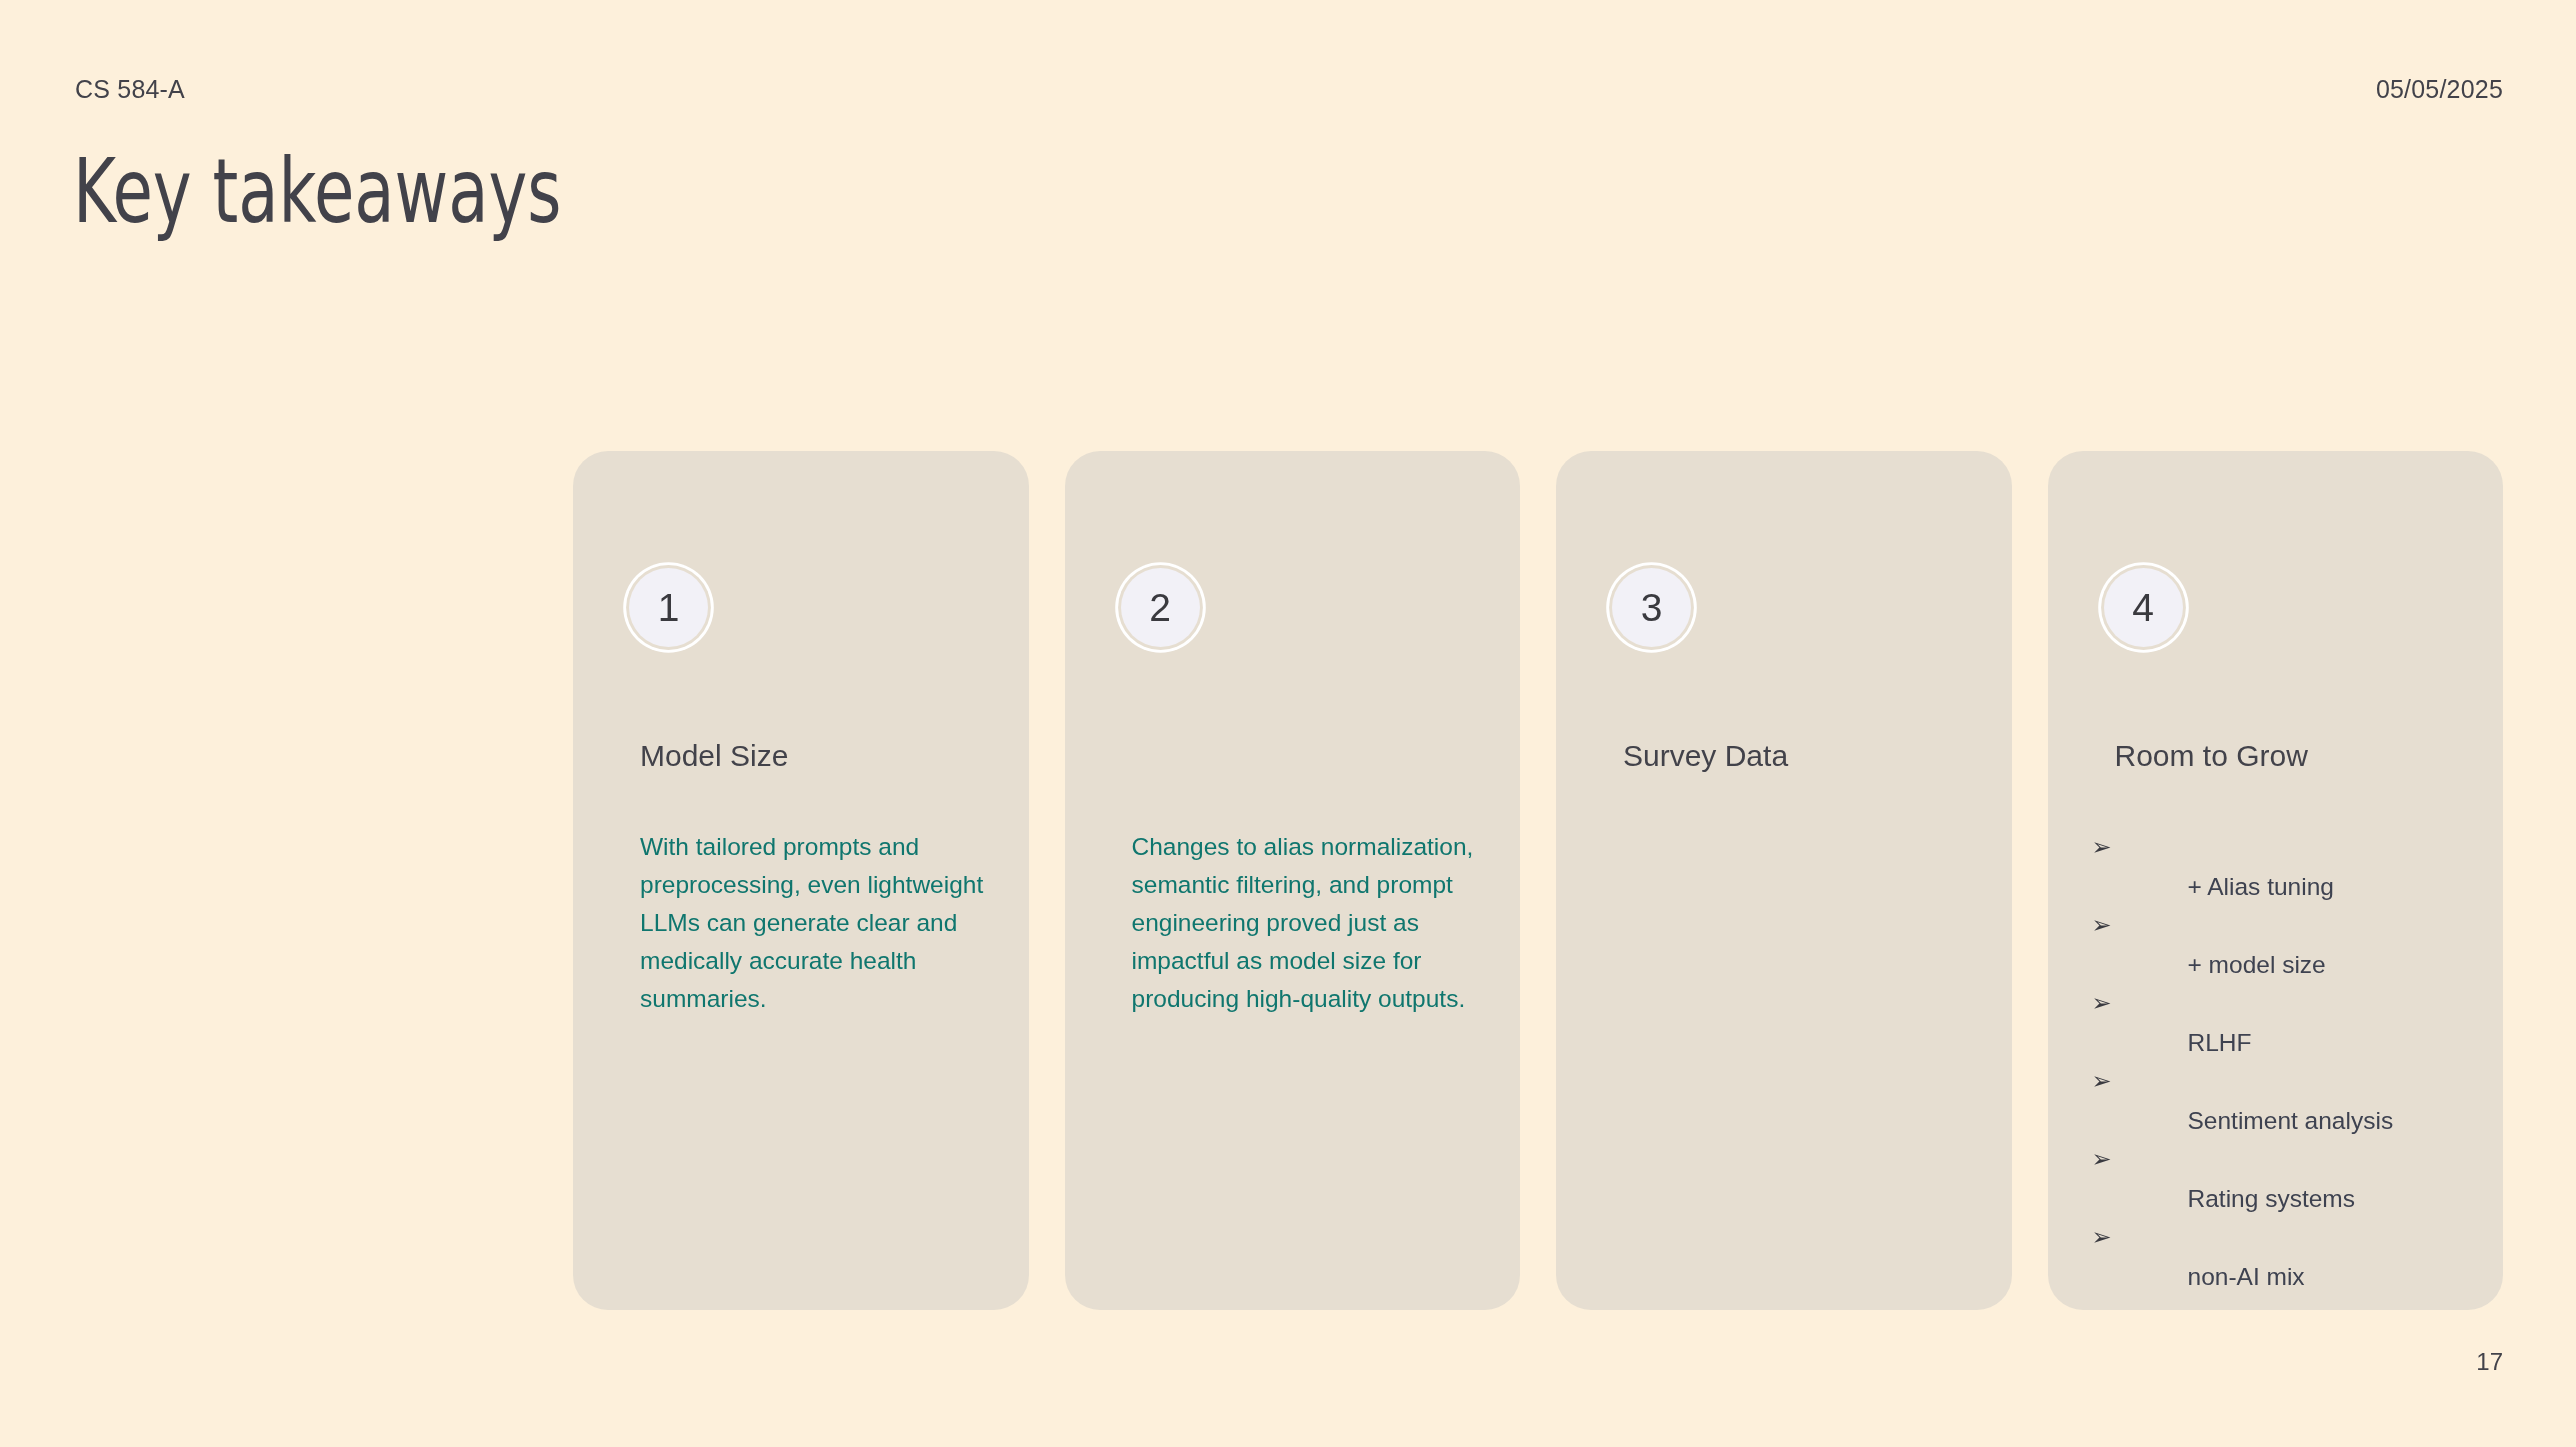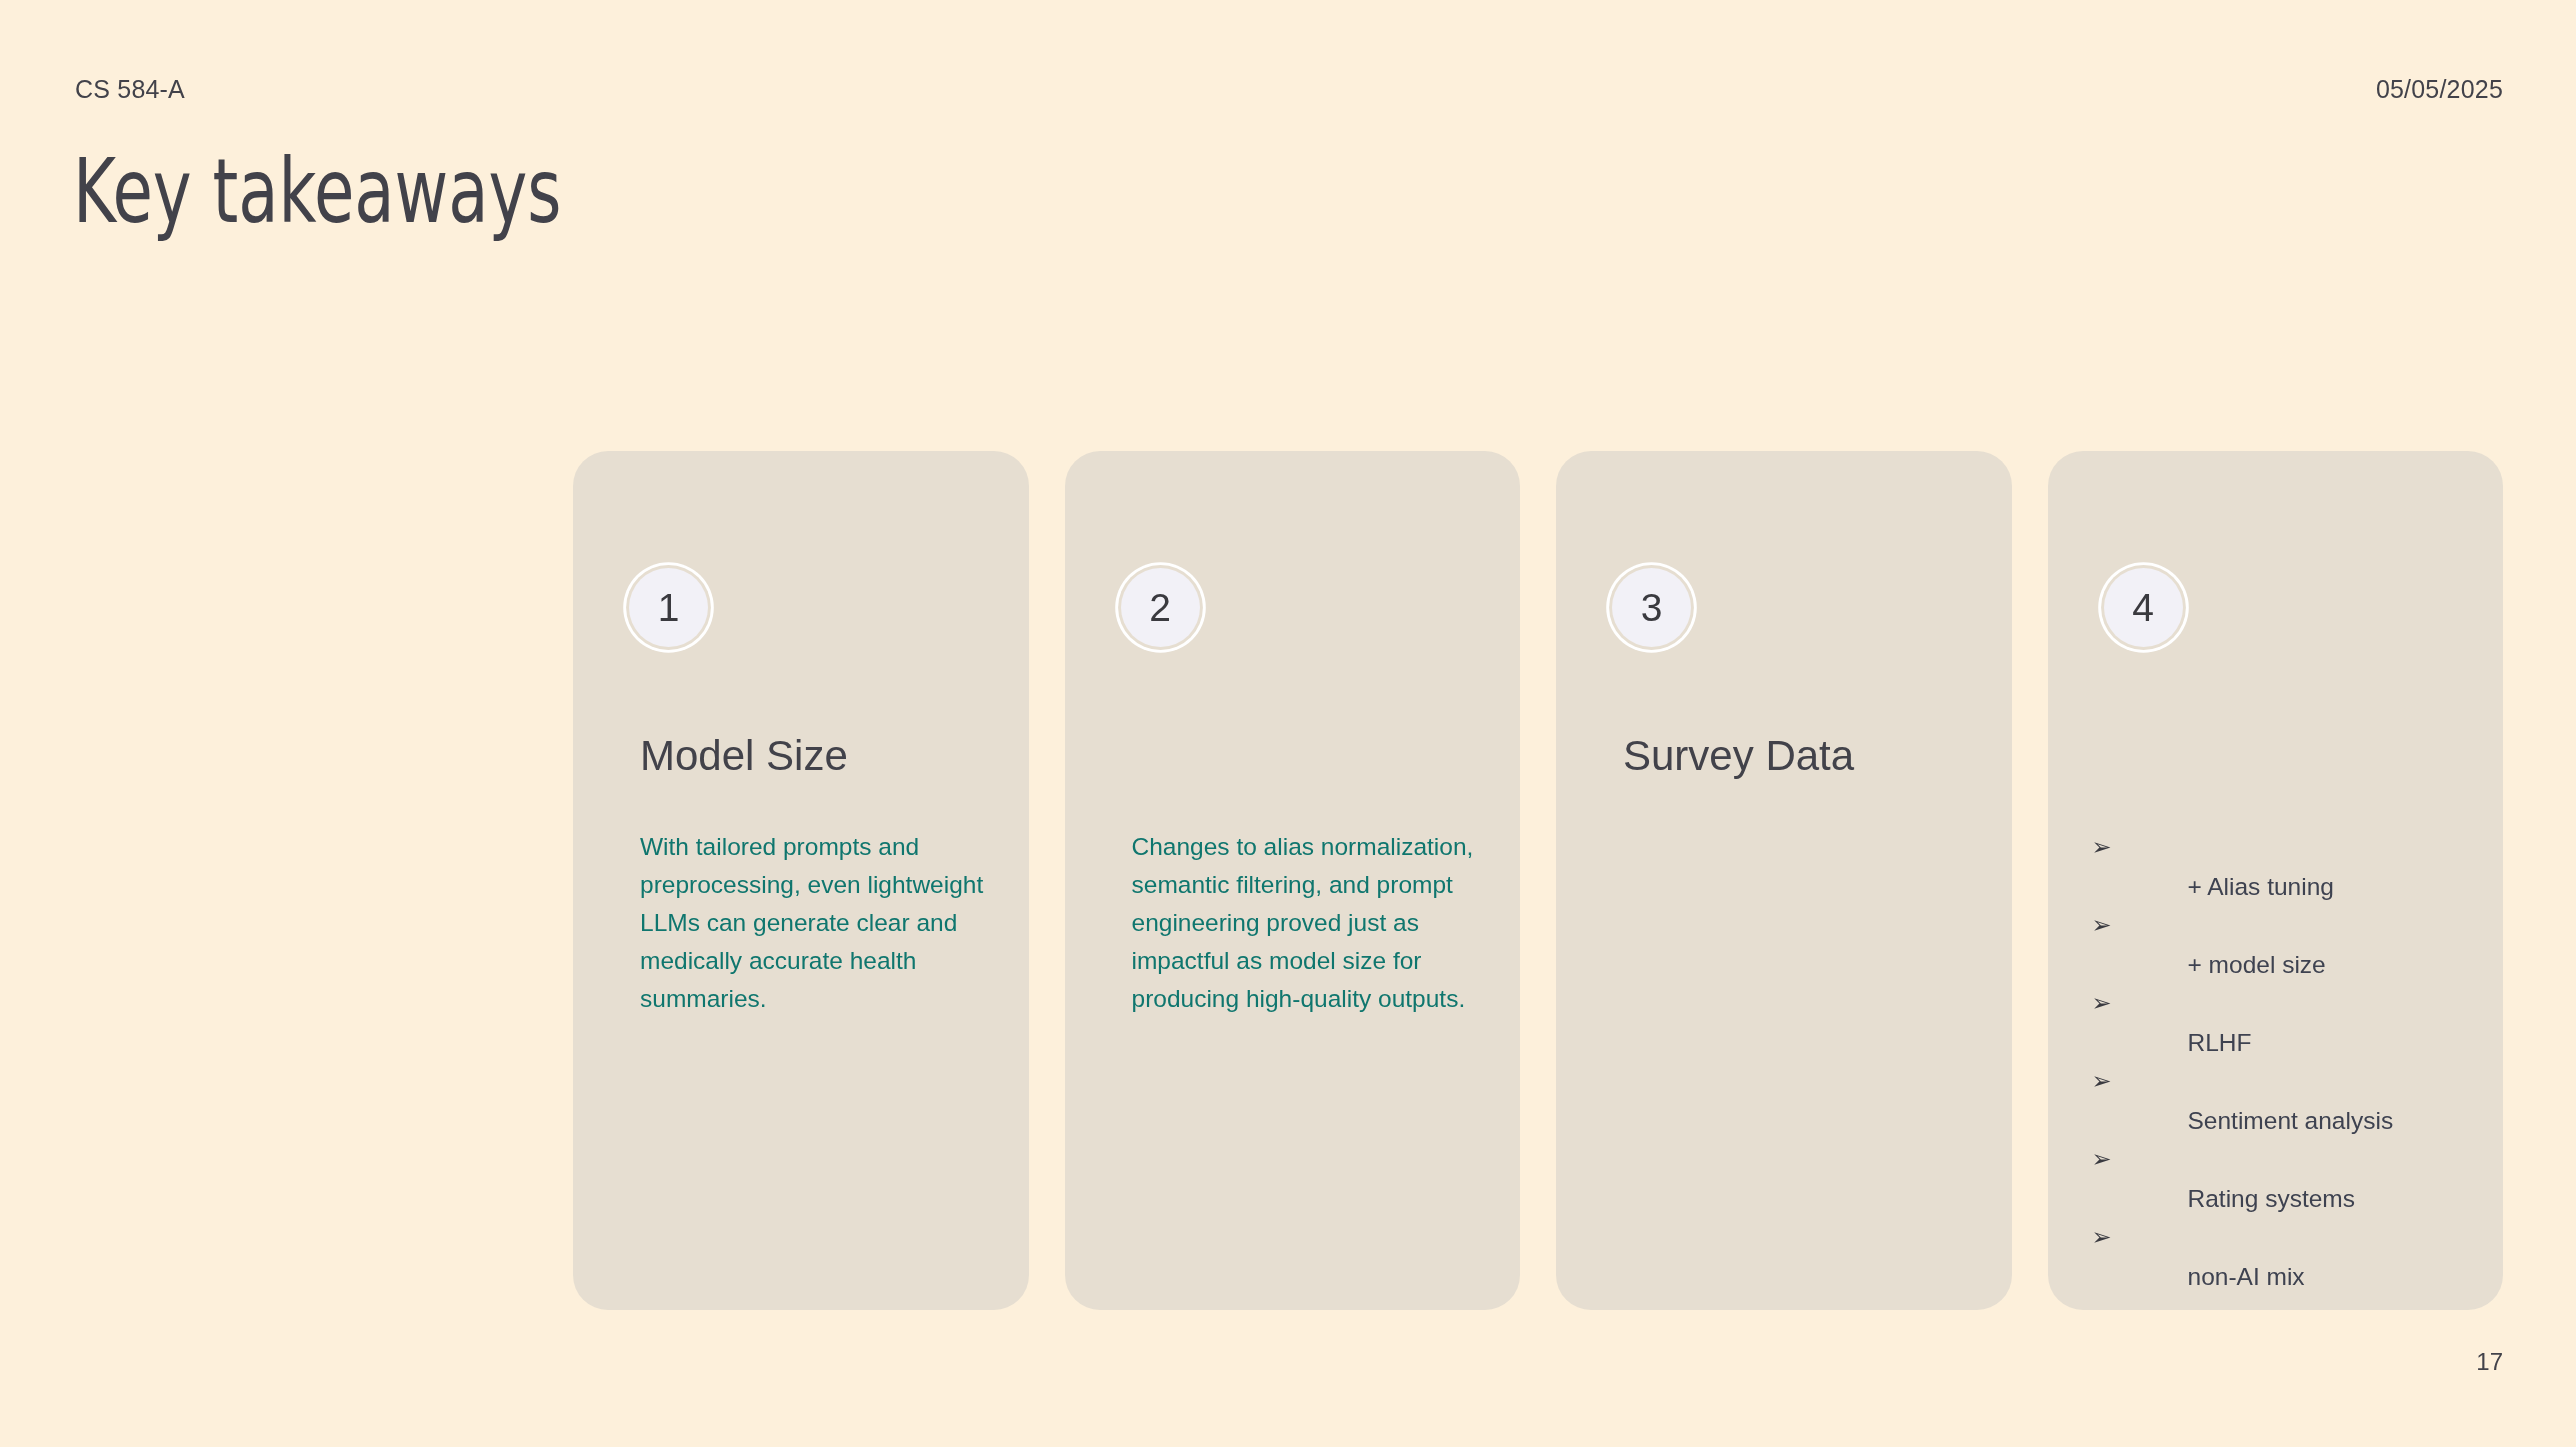--- a/index.html
+++ b/index.html
@@ -93,21 +93,21 @@
     line-height: 1;
     color: #3A3A3F;
     font-weight: 400;
   }
 
   .card-title {
     position: absolute;
     left: 67px;
     right: 29px;
     top: 284px;
-    font-size: 42px;
+    font-size: 30px;
     line-height: 42px;
     color: #42424A;
     font-weight: 400;
   }
 
   .card-body {
     position: absolute;
     left: 67px;
     right: 35px;
     top: 377px;
@@ -185,20 +185,21 @@
       <div class="badge">
         <span>3</span>
       </div>
       <div class="card-title">Survey Data</div>
     </div>
 
     <div class="card">
       <div class="badge">
         <span>4</span>
       </div>
+      <div class="card-title">Room to Grow</div>
       <ul class="bullet-list" id="card4-bullets">
           <li class="bullet-item">
             <span class="bullet-glyph">➢</span>
             <span class="bullet-text">+ Alias tuning</span>
           </li>
           <li class="bullet-item">
             <span class="bullet-glyph">➢</span>
             <span class="bullet-text">+ model size</span>
           </li>
           <li class="bullet-item">

